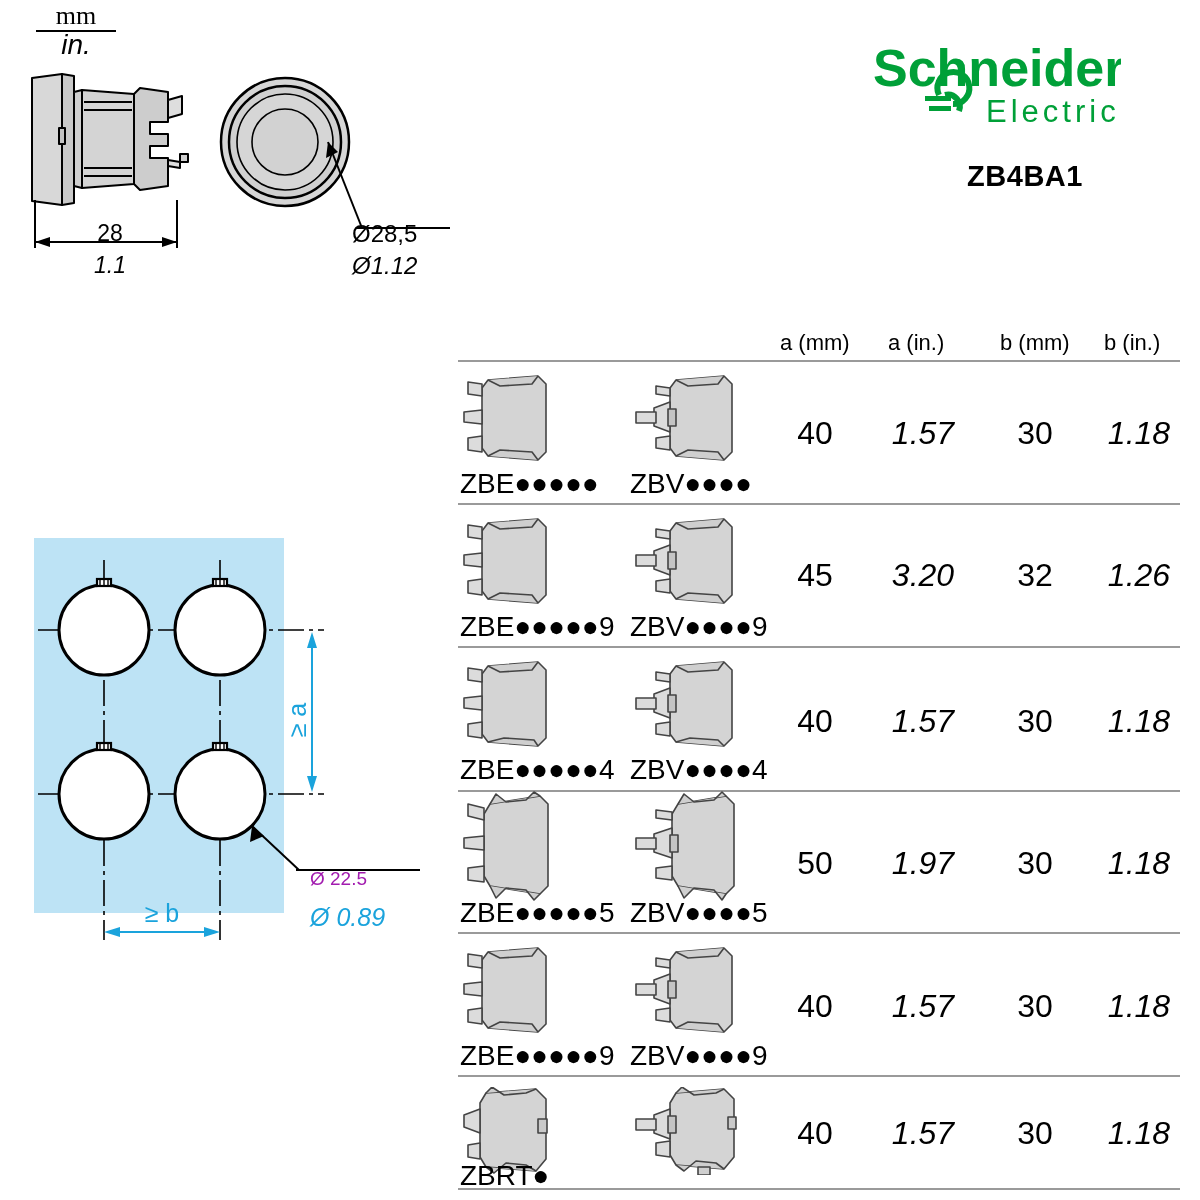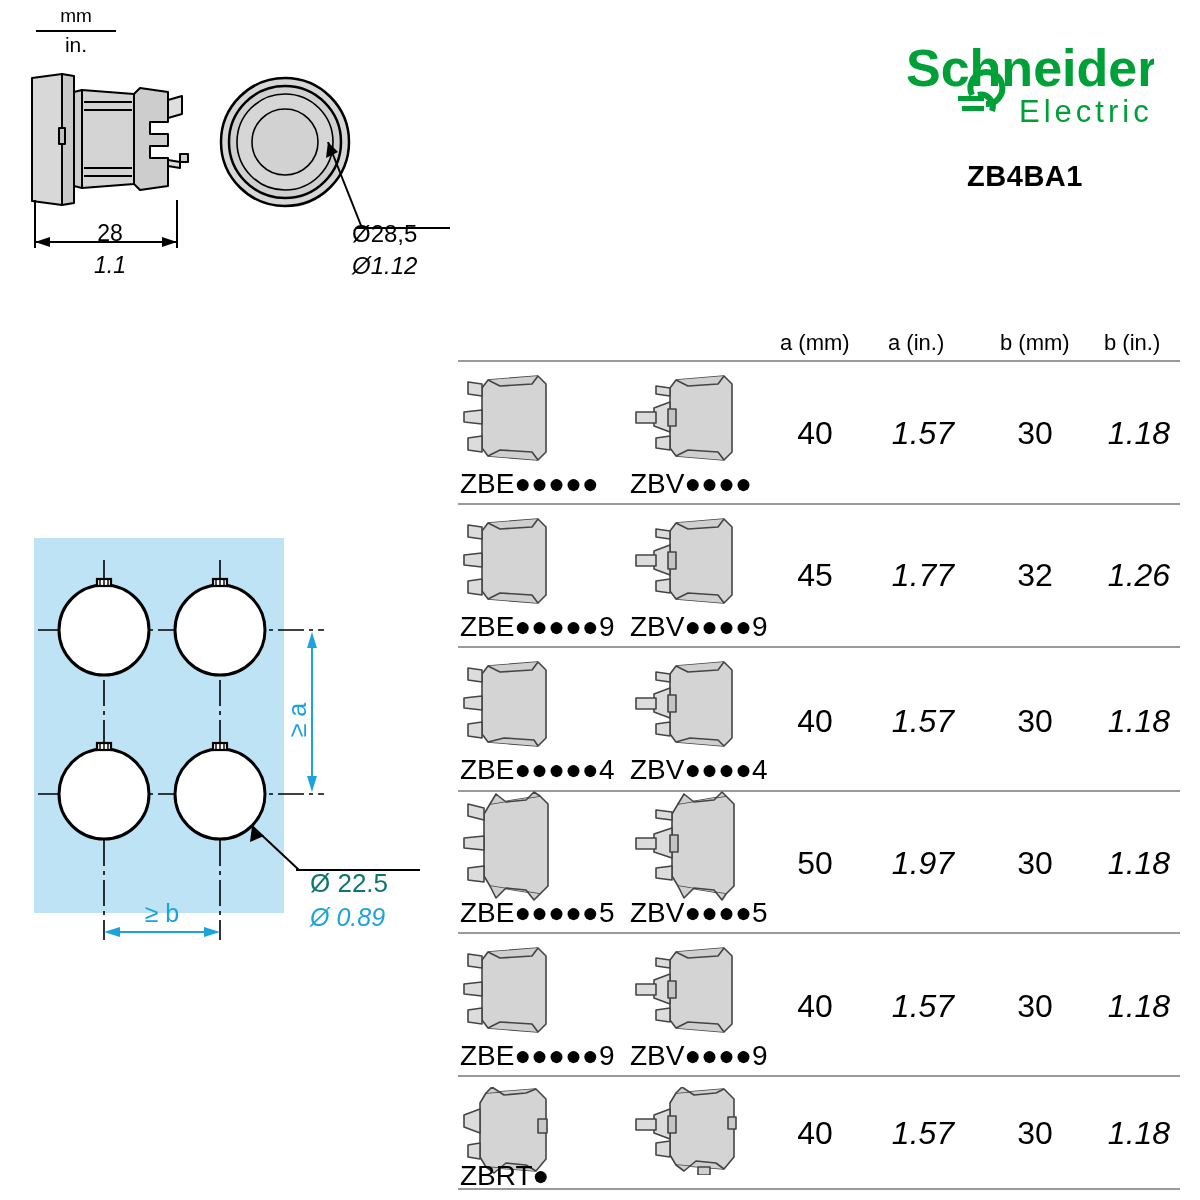--- a/index.html
+++ b/index.html
@@ -9,26 +9,26 @@
     background:#ffffff;
     font-family:"Liberation Sans", sans-serif;
     color:#000;
     position:relative;
     overflow:hidden;
   }
   .abs{position:absolute;}
 
   
   #unit-legend{left:36px;top:4px;width:80px;text-align:center;}
-  #unit-legend .u-mm{font-size:19px;line-height:24px;}
+  #unit-legend .u-mm{font-size:26px;line-height:24px;font-family:Liberation Serif, serif;}
   #unit-legend .u-rule{height:2px;background:#000;margin:2px 0 1px;}
-  #unit-legend .u-in{font-size:21px;line-height:24px;}
-
-  
-  #brand{left:904px;top:40px;width:250px;height:90px;text-align:center;}
+  #unit-legend .u-in{font-size:28px;line-height:24px;font-style:italic;}
+
+  
+  #brand{left:871px;top:40px;width:250px;height:90px;text-align:center;}
   #brand svg{display:block;}
   #product-code{left:900px;top:160px;width:250px;text-align:center;
     font-size:29px;font-weight:bold;letter-spacing:.5px;}
 
   
   #side-view{left:22px;top:70px;}
   #front-view{left:215px;top:72px;}
 
   
   #dim-28{left:45px;top:220px;width:130px;text-align:center;
@@ -189,21 +189,21 @@
     </g>
     <polygon points="80,412 96,407 96,417" fill="#1AA3DC"></polygon>
     <polygon points="196,412 180,407 180,417" fill="#1AA3DC"></polygon>
     <text x="138" y="402" fill="#1AA3DC" font-family="Liberation Sans, sans-serif" font-size="25" text-anchor="middle">≥ b</text>
 
     <line x1="228" y1="306" x2="275" y2="350" stroke="#000" stroke-width="2"></line>
     <polygon points="228,306 226,322 240,316" fill="#000"></polygon>
     <line x1="272" y1="350" x2="396" y2="350" stroke="#000" stroke-width="2"></line>
   </svg>
 </div>
-<div class="abs" style="left:310px;top:868px;font-size:26px;color:#0f766e;">Ø 22.5</div>
+<div class="abs" style="left:310px;top:868px;font-size:19px;color:#a21caf;">Ø 22.5</div>
 <div class="abs" style="left:310px;top:903px;font-size:25px;color:#1AA3DC;font-style:italic;">Ø 0.89</div>
 
 <div class="abs" id="spec-table">
 
   <div class="th" style="left:780px;top:330px;">a (mm)</div>
   <div class="th it" style="left:888px;top:330px;">a (in.)</div>
   <div class="th" style="left:1000px;top:330px;">b (mm)</div>
   <div class="th it" style="left:1104px;top:330px;text-align:center;">b (in.)</div>
 
   <div class="hr" style="top:360px;"></div>
@@ -269,21 +269,21 @@
       <rect x="6" y="40" width="20" height="11" fill="#dcdcdc"></rect>
       <rect x="38" y="37" width="8" height="17" fill="#c4c4c4"></rect>
       <path d="M26 14 L40 16 L40 24 L26 22 Z" fill="#dcdcdc"></path>
       <path d="M26 66 L40 64 L40 78 L26 76 Z" fill="#dcdcdc"></path>
     </g>
       </svg>
   </div>
   <div class="rowlabel" style="left:460px;top:611px;">ZBE●●●●●9</div>
   <div class="rowlabel" style="left:630px;top:611px;">ZBV●●●●9</div>
   <div class="cell" style="left:770px;top:557px;width:90px;">45</div>
-  <div class="cell it" style="left:878px;top:557px;width:90px;">1.77</div>
+  <div class="cell it" style="left:878px;top:557px;width:90px;">3.20</div>
   <div class="cell" style="left:990px;top:557px;width:90px;">32</div>
   <div class="cell it" style="left:1094px;top:557px;width:90px;text-align:center;">1.26</div>
 
   <div class="blk" style="left:460px;top:658px;">
     <svg width="95" height="92" viewBox="0 0 95 92">
         <g stroke="#444" stroke-width="1.6" stroke-linejoin="round">
       <path d="M28 8 L78 4 L86 12 L86 80 L78 88 L28 84 L22 76 L22 16 Z" fill="#d4d4d4"></path>
       <path d="M28 8 L40 14 L72 12 L78 4" fill="#cfcfcf"></path>
       <path d="M28 84 L44 80 L74 82 L78 88" fill="#cfcfcf"></path>
       <path d="M8 10 L22 12 L22 24 L8 22 Z" fill="#dcdcdc"></path>

